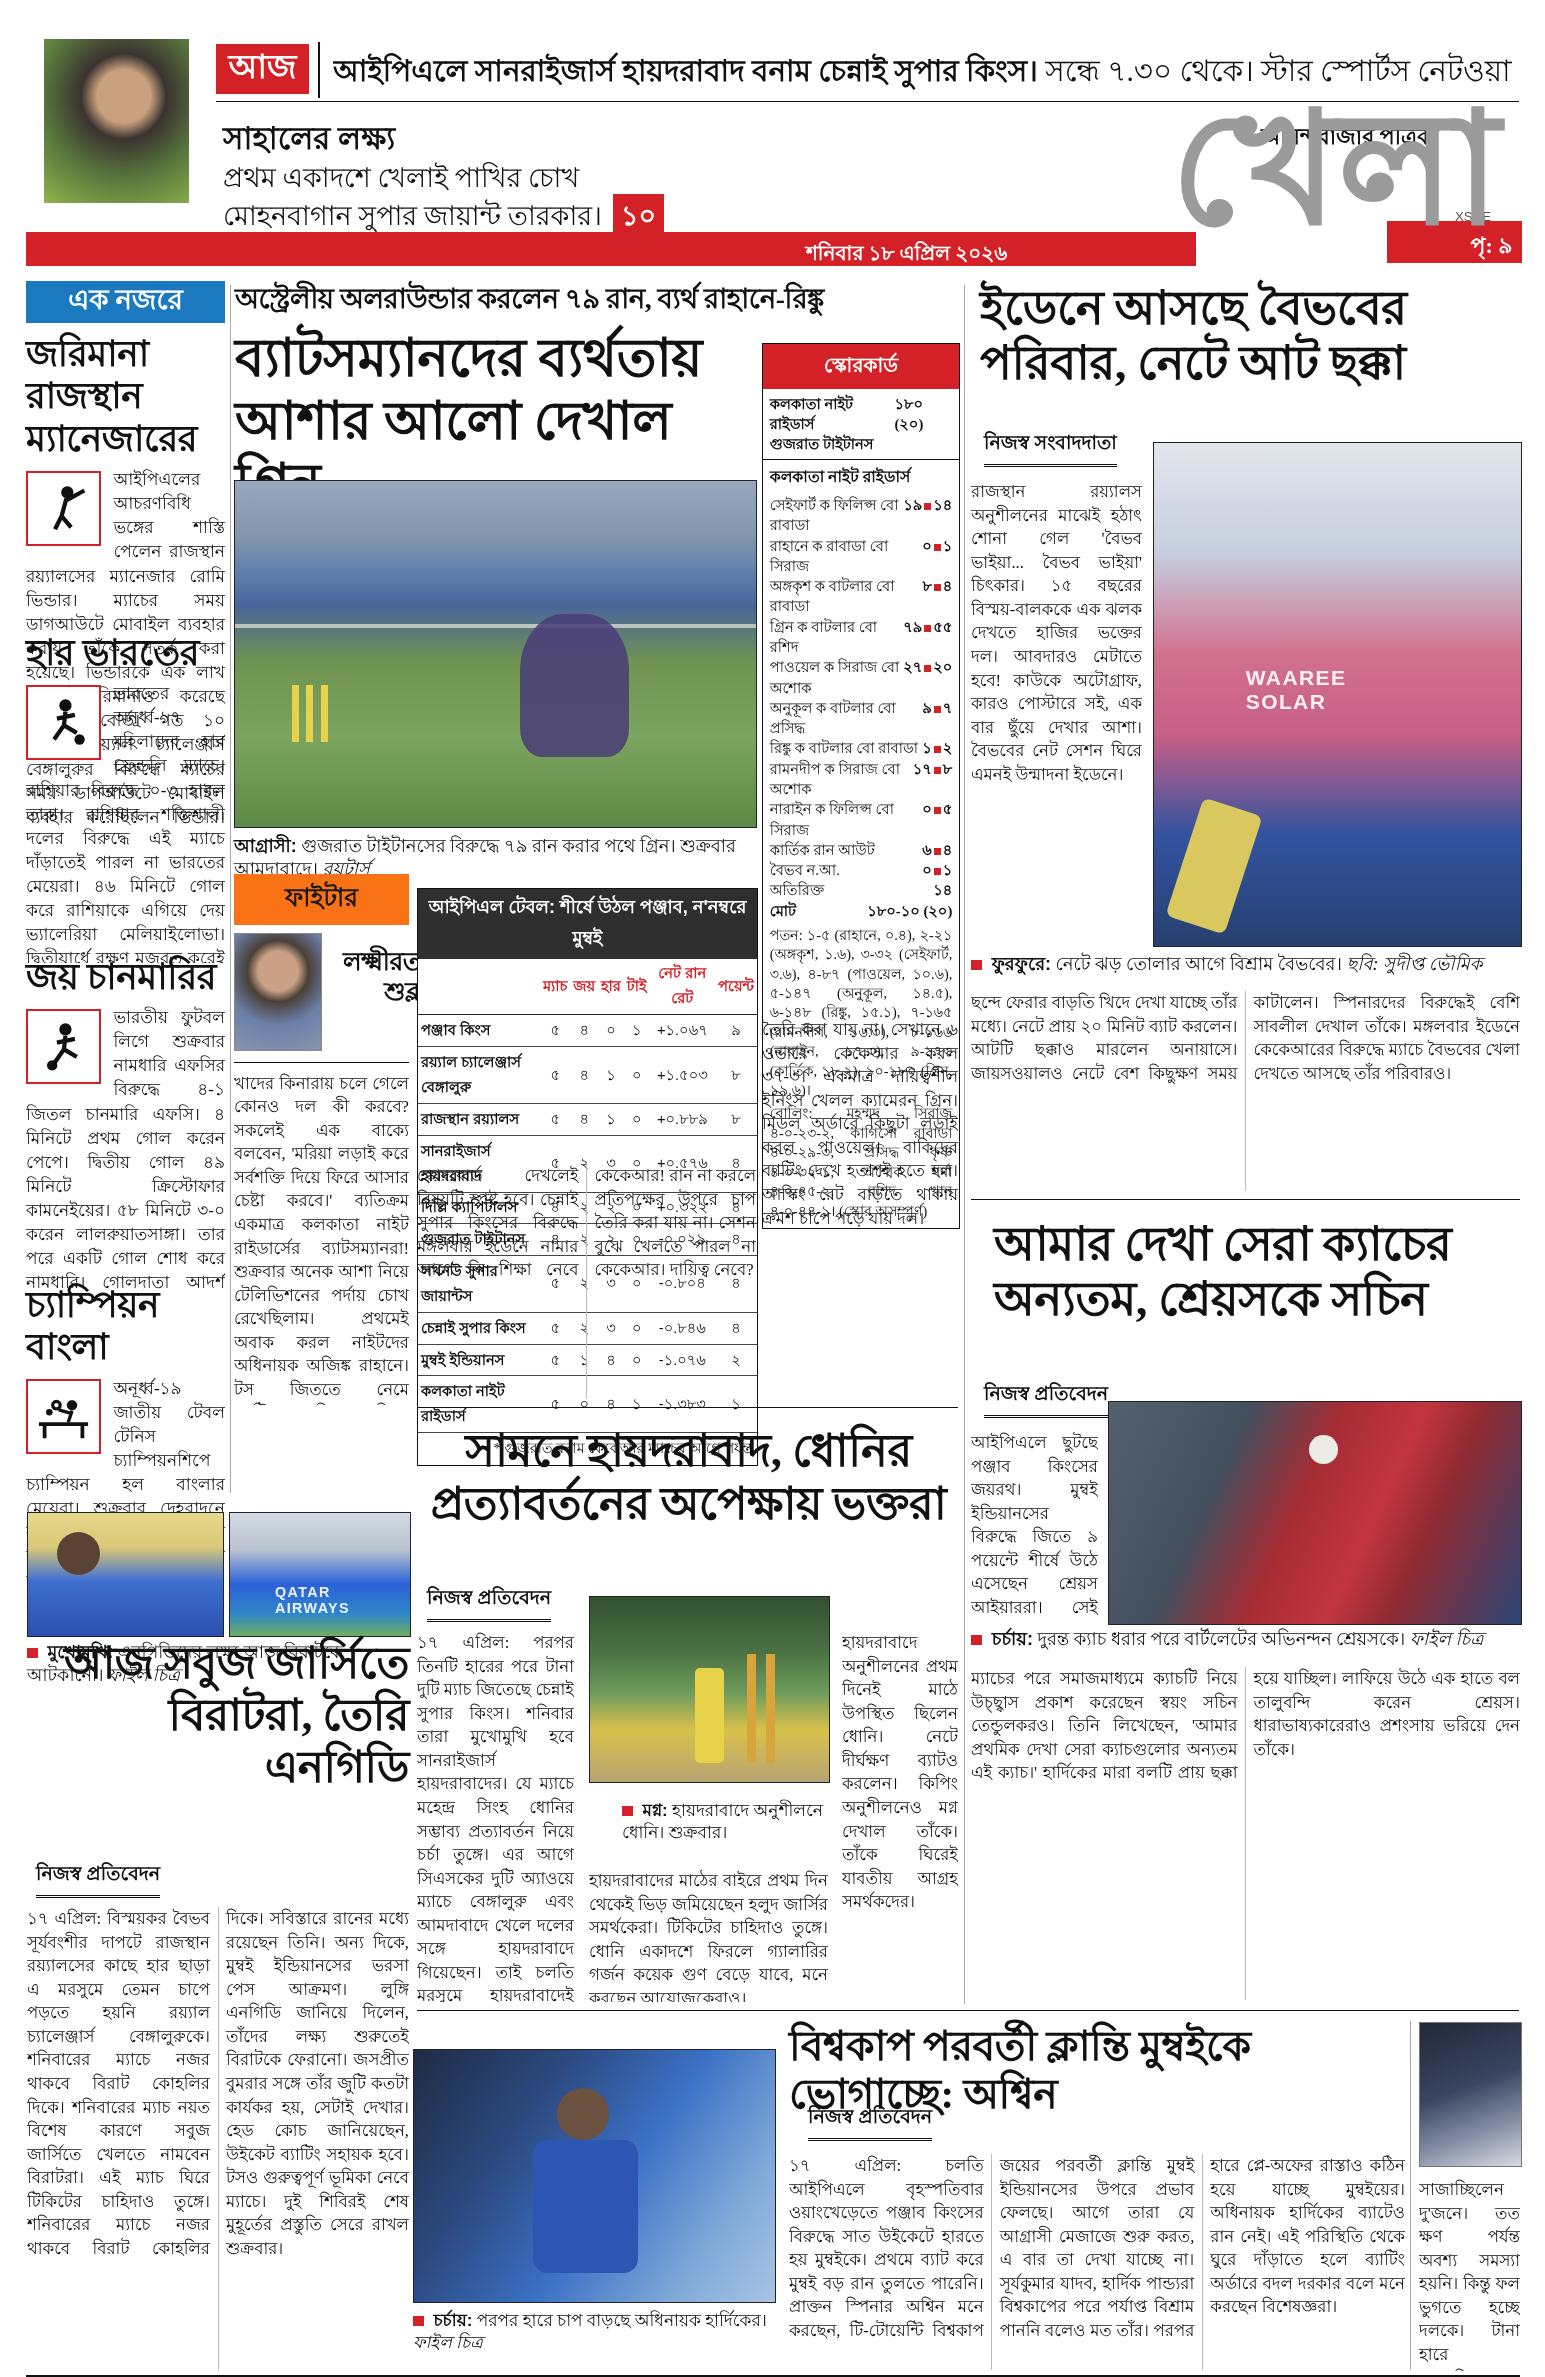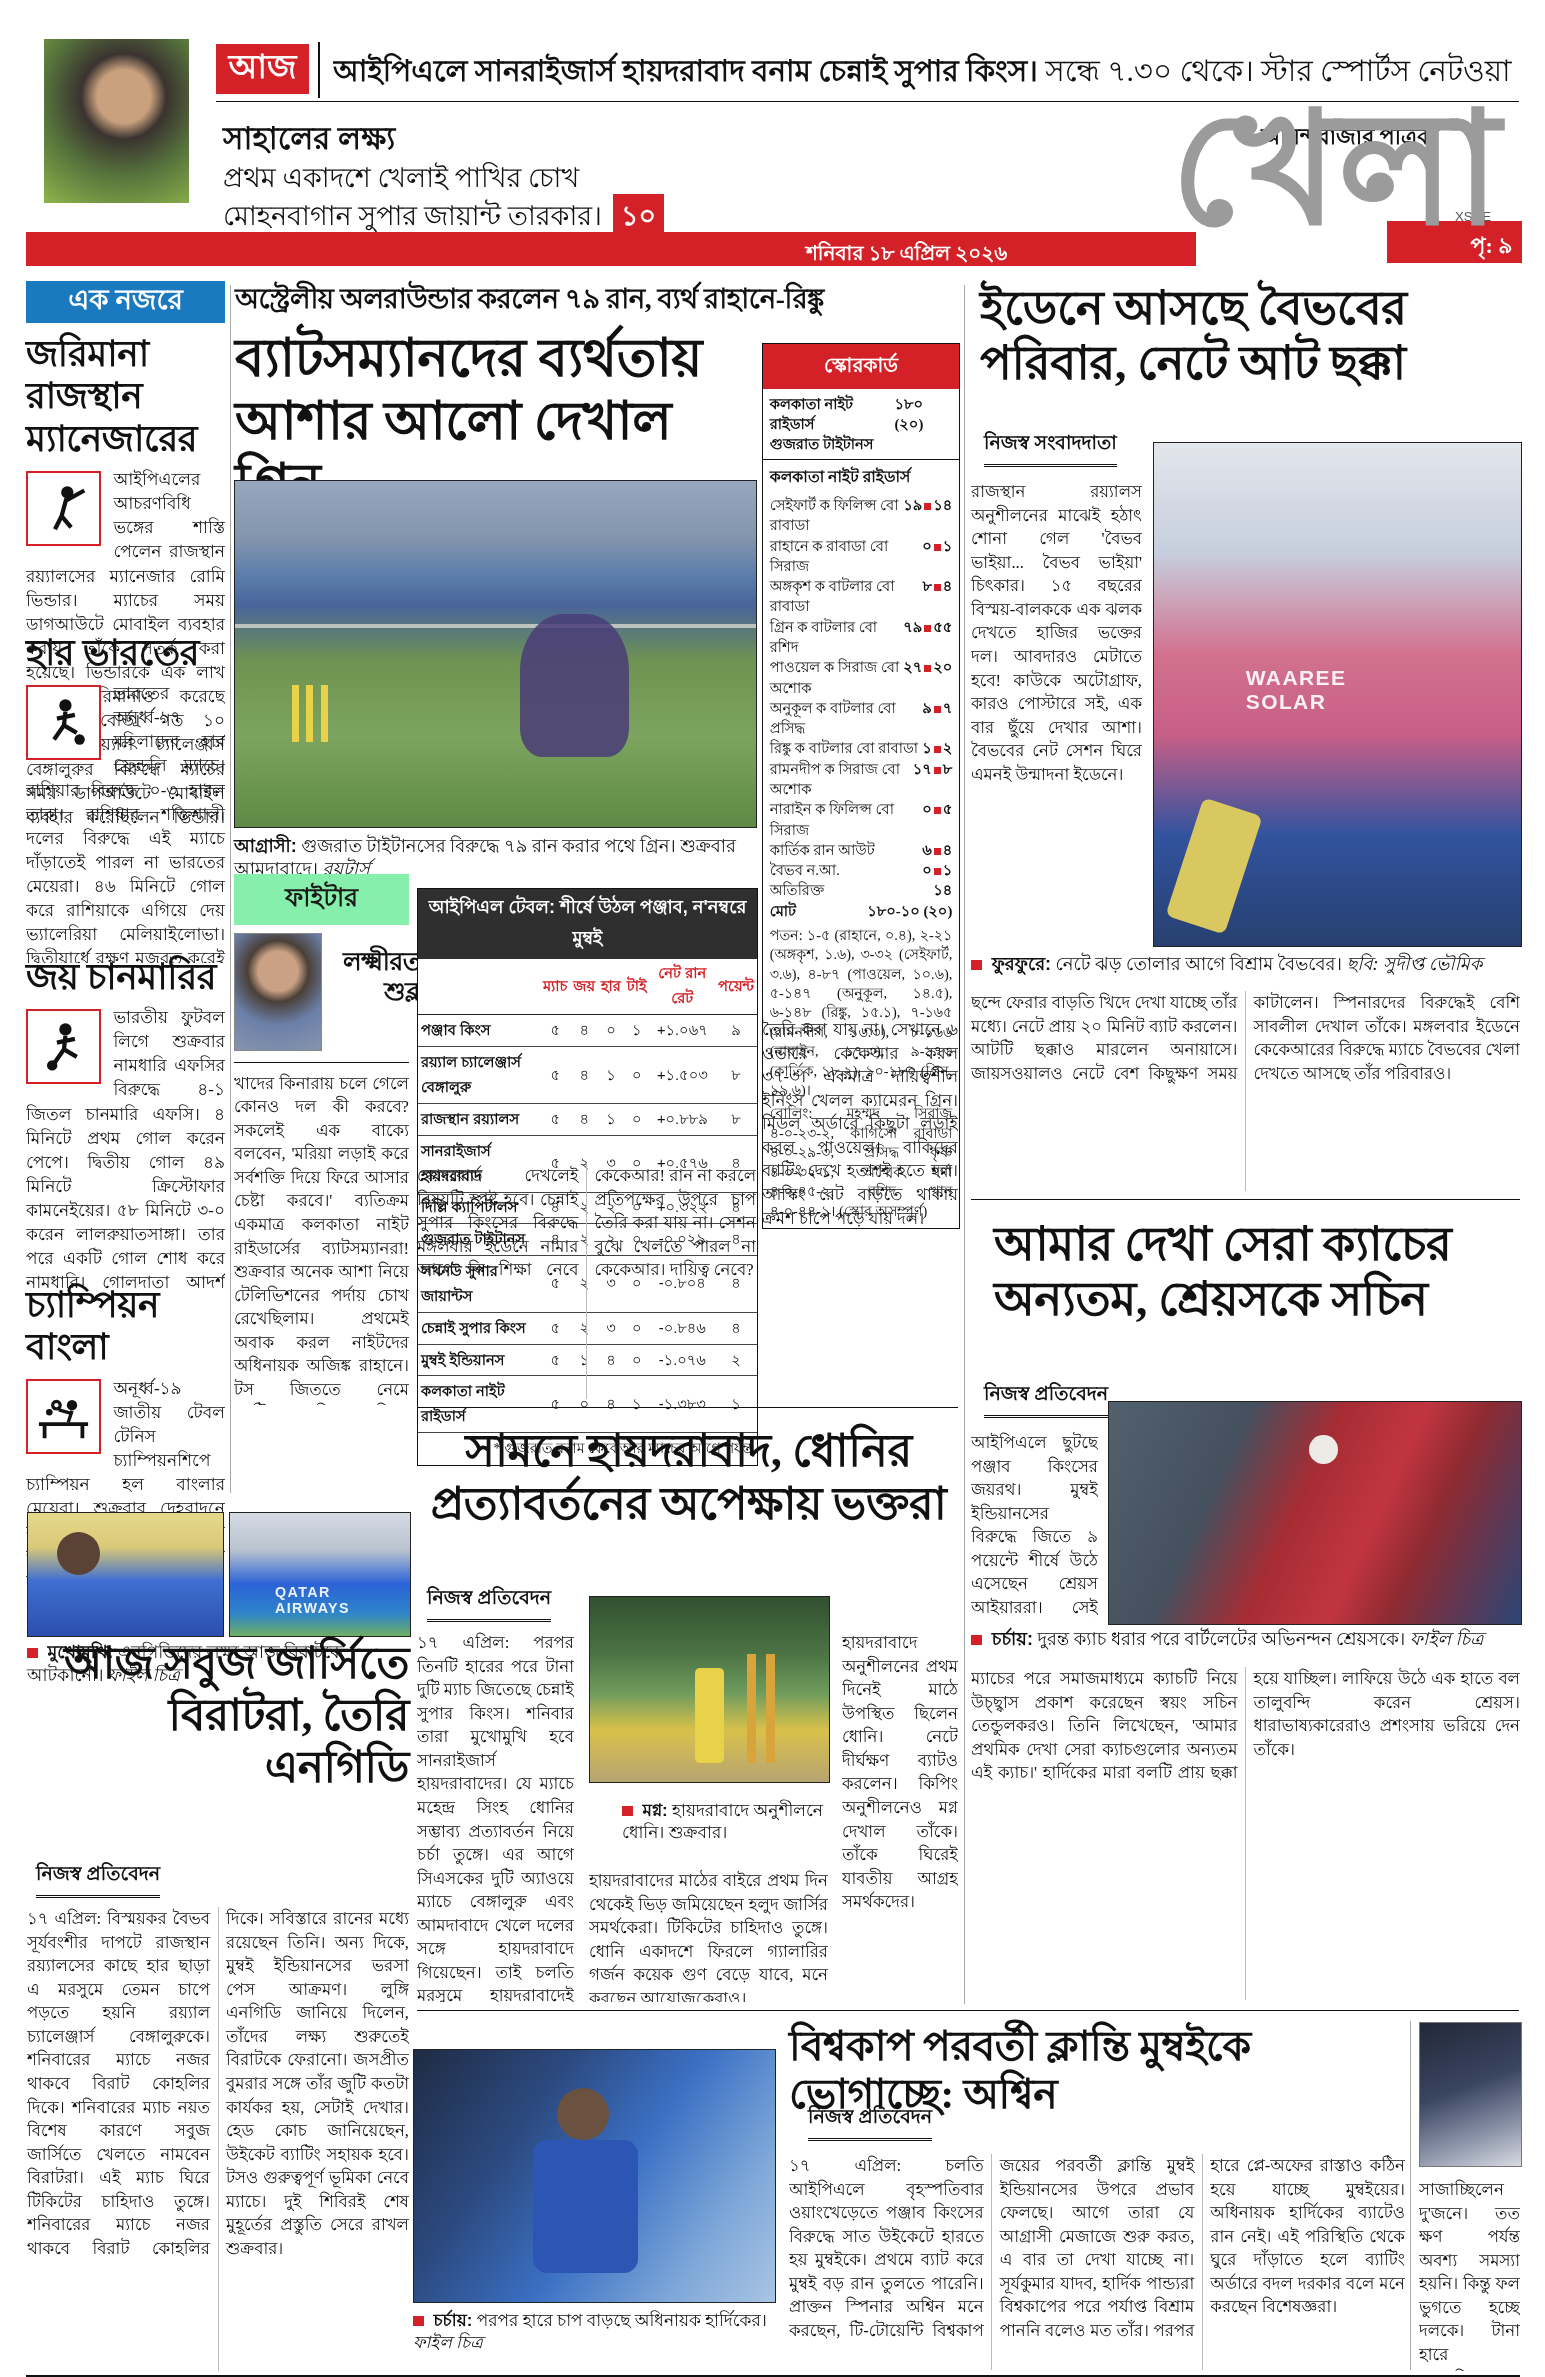--- a/index.html
+++ b/index.html
@@ -138,21 +138,21 @@
     <div style="position:absolute;left:86px;top:204px;width:6.7px;height:57px;background:#e8d24a;"></div>
     <div style="position:absolute;left:285px;top:133px;width:109px;height:143px;border-radius:40% 40% 20% 20%;background:#4a3c78;opacity:.85;"></div>
   </div>
   <div class="abs cap" style="left:234px;top:835px;width:521px;">
     <b>আগ্রাসী:</b>
     <span>গুজরাত টাইটানসের বিরুদ্ধে ৭৯ রান করার পথে গ্রিন। শুক্রবার আমদাবাদে।</span>
     <i>রয়টার্স</i>
   </div>
 
   <div class="abs" style="left:234px;top:874px;width:175px;">
-    <div style="background:#86efac;color:#1a1a1a;text-align:center;font-size:25px;font-weight:bold;padding:3.8px 0;">ফাইটার</div>
+    <div style="background:#f97316;color:#1a1a1a;text-align:center;font-size:25px;font-weight:bold;padding:3.8px 0;">ফাইটার</div>
     <div style="position:relative;height:124px;margin-top:8.6px;">
       <div class="photo" style="left:0;top:0;width:86px;height:116px;border:0.5px solid #888;background:radial-gradient(circle at 50% 32%,#caa184 0 22%,#4a4038 34%,#6b7fa8 60%,#8795ad 100%);"></div>
       <div class="hl" style="position:absolute;left:109px;top:14.3px;width:81px;font-size:25px;text-align:right;">লক্ষ্মীরতন শুক্ল</div>
     </div>
     <div style="border-top:1.4px solid #111;margin:4.8px 0 8.6px 0;"></div>
     <div class="bodytxt" style="height:333px;font-size:16.6px;">খাদের কিনারায় চলে গেলে কোনও দল কী করবে? সকলেই এক বাক্যে বলবেন, 'মরিয়া লড়াই করে সর্বশক্তি দিয়ে ফিরে আসার চেষ্টা করবে।' ব্যতিক্রম একমাত্র কলকাতা নাইট রাইডার্সের ব্যাটসম্যানরা! শুক্রবার অনেক আশা নিয়ে টেলিভিশনের পর্দায় চোখ রেখেছিলাম। প্রথমেই অবাক করল নাইটদের অধিনায়ক অজিঙ্ক রাহানে। টস জিততে নেমে ব্যাটিংয়ের সিদ্ধান্ত নিল। সাধারণত পিচ বা পরিবেশের উপর নির্ভর করে এই সিদ্ধান্ত নেওয়া হয়।</div>
   </div>
 
   <div class="abs" style="left:417px;top:888px;width:339px;border:1.4px solid #111;background:#fff;">
     <div style="background:#2f2f2f;color:#fff;font-size:18px;font-weight:bold;text-align:center;padding:3.8px 1.9px;font-family:'Liberation Sans',sans-serif;">আইপিএল টেবল: শীর্ষে উঠল পঞ্জাব, ন'নম্বরে মুম্বই</div>

